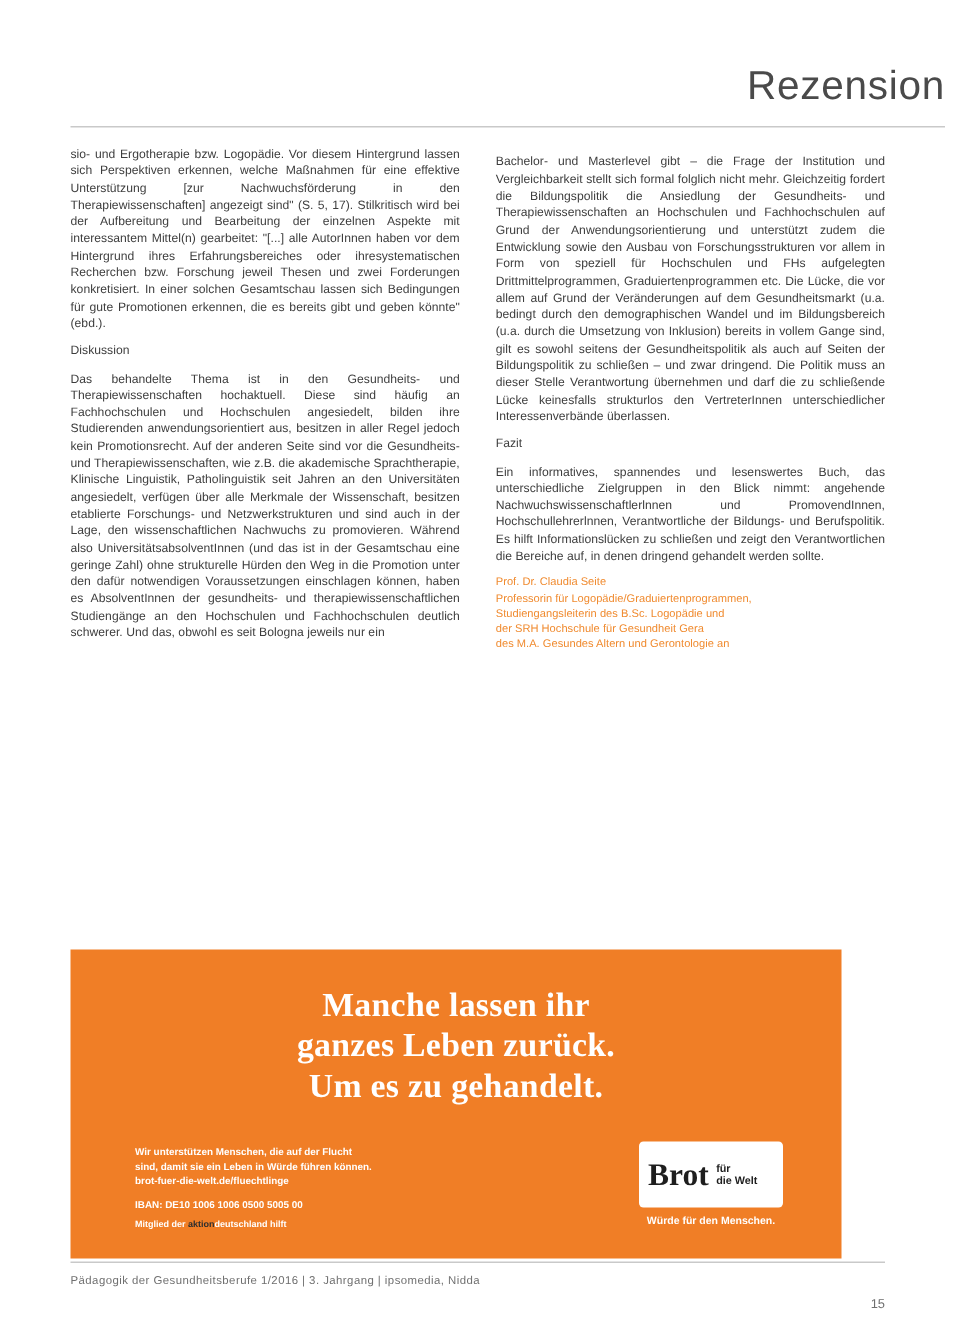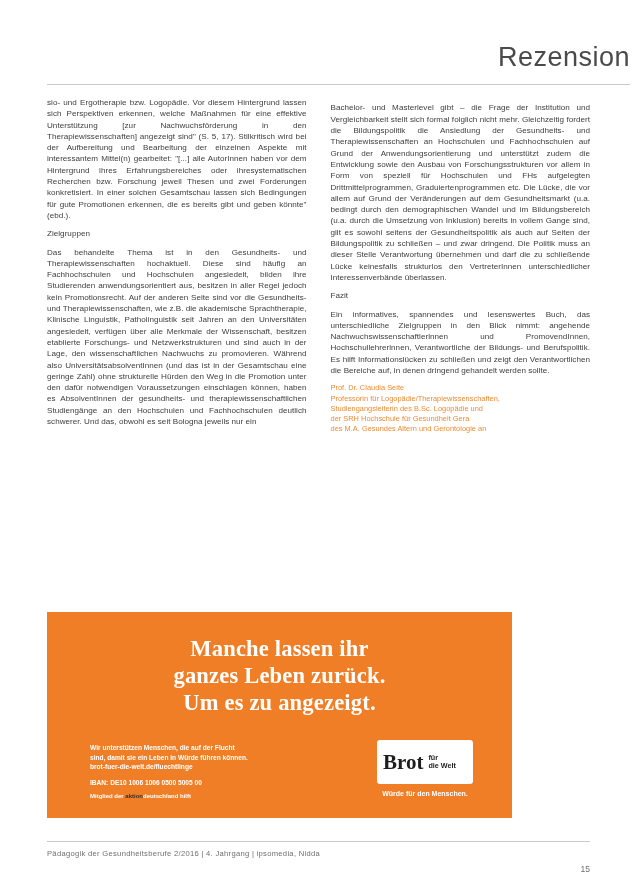--- a/index.html
+++ b/index.html
@@ -86,22 +86,22 @@
     margin: 0;
   }
   .authorbio .bio-name {
     margin-bottom: 1px;
   }
 
   
   .ad {
     position: absolute;
     left: 47px;
-    top: 612px;
-    width: 465px;
+    top: 633px;
+    width: 514px;
     height: 206px;
     background: #f07e26;
     overflow: hidden;
   }
   .ad-headline {
     position: absolute;
     left: 0;
     right: 0;
     top: 23px;
     text-align: center;
@@ -219,43 +219,43 @@
 
   <div class="header">
     <div class="header-title">Rezension</div>
     <div class="header-rule"></div>
   </div>
 
   <div class="columns">
 
     <div class="col">
       <p>sio- und Ergotherapie bzw. Logopädie. Vor diesem Hintergrund lassen sich Perspektiven erkennen, welche Maßnahmen für eine effektive Unterstützung [zur Nachwuchsförderung in den Therapiewissenschaften] angezeigt sind" (S. 5, 17). Stilkritisch wird bei der Aufbereitung und Bearbeitung der einzelnen Aspekte mit interessantem Mittel(n) gearbeitet: "[...] alle AutorInnen haben vor dem Hintergrund ihres Erfahrungsbereiches oder ihresystematischen Recherchen bzw. Forschung jeweil Thesen und zwei Forderungen konkretisiert. In einer solchen Gesamtschau lassen sich Bedingungen für gute Promotionen erkennen, die es bereits gibt und geben könnte" (ebd.).</p>
-      <p class="subhead">Zielgruppen</p>
+      <p class="subhead">Diskussion</p>
       <p>Das behandelte Thema ist in den Gesundheits- und Therapiewissenschaften hochaktuell. Diese sind häufig an Fachhochschulen und Hochschulen angesiedelt, bilden ihre Studierenden anwendungsorientiert aus, besitzen in aller Regel jedoch kein Promotionsrecht. Auf der anderen Seite sind vor die Gesundheits- und Therapiewissenschaften, wie z.B. die akademische Sprachtherapie, Klinische Linguistik, Patholinguistik seit Jahren an den Universitäten angesiedelt, verfügen über alle Merkmale der Wissenschaft, besitzen etablierte Forschungs- und Netzwerkstrukturen und sind auch in der Lage, den wissenschaftlichen Nachwuchs zu promovieren. Während also UniversitätsabsolventInnen (und das ist in der Gesamtschau eine geringe Zahl) ohne strukturelle Hürden den Weg in die Promotion unter den dafür notwendigen Voraussetzungen einschlagen können, haben es AbsolventInnen der gesundheits- und therapiewissenschaftlichen Studiengänge an den Hochschulen und Fachhochschulen deutlich schwerer. Und das, obwohl es seit Bologna jeweils nur ein</p>
     </div>
 
     <div class="col">
       <p>Bachelor- und Masterlevel gibt – die Frage der Institution und Vergleichbarkeit stellt sich formal folglich nicht mehr. Gleichzeitig fordert die Bildungspolitik die Ansiedlung der Gesundheits- und Therapiewissenschaften an Hochschulen und Fachhochschulen auf Grund der Anwendungsorientierung und unterstützt zudem die Entwicklung sowie den Ausbau von Forschungsstrukturen vor allem in Form von speziell für Hochschulen und FHs aufgelegten Drittmittelprogrammen, Graduiertenprogrammen etc. Die Lücke, die vor allem auf Grund der Veränderungen auf dem Gesundheitsmarkt (u.a. bedingt durch den demographischen Wandel und im Bildungsbereich (u.a. durch die Umsetzung von Inklusion) bereits in vollem Gange sind, gilt es sowohl seitens der Gesundheitspolitik als auch auf Seiten der Bildungspolitik zu schließen – und zwar dringend. Die Politik muss an dieser Stelle Verantwortung übernehmen und darf die zu schließende Lücke keinesfalls strukturlos den VertreterInnen unterschiedlicher Interessenverbände überlassen.</p>
       <p class="subhead">Fazit</p>
       <p>Ein informatives, spannendes und lesenswertes Buch, das unterschiedliche Zielgruppen in den Blick nimmt: angehende Nachwuchswissenschaftlerlnnen und PromovendInnen, Hochschullehrerlnnen, Verantwortliche der Bildungs- und Berufspolitik. Es hilft Informationslücken zu schließen und zeigt den Verantwortlichen die Bereiche auf, in denen dringend gehandelt werden sollte.</p>
       <div class="authorbio">
         <p class="bio-name">Prof. Dr. Claudia Seite</p>
-        <p>Professorin für Logopädie/Therapiewissenschaften,</p>
+        <p>Professorin für Logopädie/Graduiertenprogrammen,</p>
         <p>Studiengangsleiterin des B.Sc. Logopädie und</p>
         <p>der SRH Hochschule für Gesundheit Gera</p>
         <p>des M.A. Gesundes Altern und Gerontologie an</p>
       </div>
     </div>
   </div>
 
   <div class="ad">
     <div class="ad-headline">
       <div>Manche lassen ihr</div>
       <div>ganzes Leben zurück.</div>
-      <div>Um es zu angezeigt.</div>
+      <div>Um es zu gehandelt.</div>
     </div>
 
     <div class="ad-body">
       <span class="line">Wir unterstützen Menschen, die auf der Flucht</span>
       <span class="line">sind, damit sie ein Leben in Würde führen können.</span>
       <span class="line">brot-fuer-die-welt.de/fluechtlinge</span>
       <span class="line ad-iban">IBAN: DE10 1006 1006 0500 5005 00</span>
     </div>
 
     <div class="ad-member">
@@ -269,17 +269,17 @@
           <span style="display:block">für</span>
           <span style="display:block">die Welt</span>
         </span>
       </div>
       <div class="logo-tag">Würde für den Menschen.</div>
     </div>
   </div>
 
   <div class="footer">
     <div class="footer-rule"></div>
-    <div class="footer-text">Pädagogik der Gesundheitsberufe 2/2016   |   4. Jahrgang   |   ipsomedia, Nidda</div>
+    <div class="footer-text">Pädagogik der Gesundheitsberufe 1/2016   |   3. Jahrgang   |   ipsomedia, Nidda</div>
     <div class="footer-page">15</div>
   </div>
 
 </div>
 
 </body></html>

